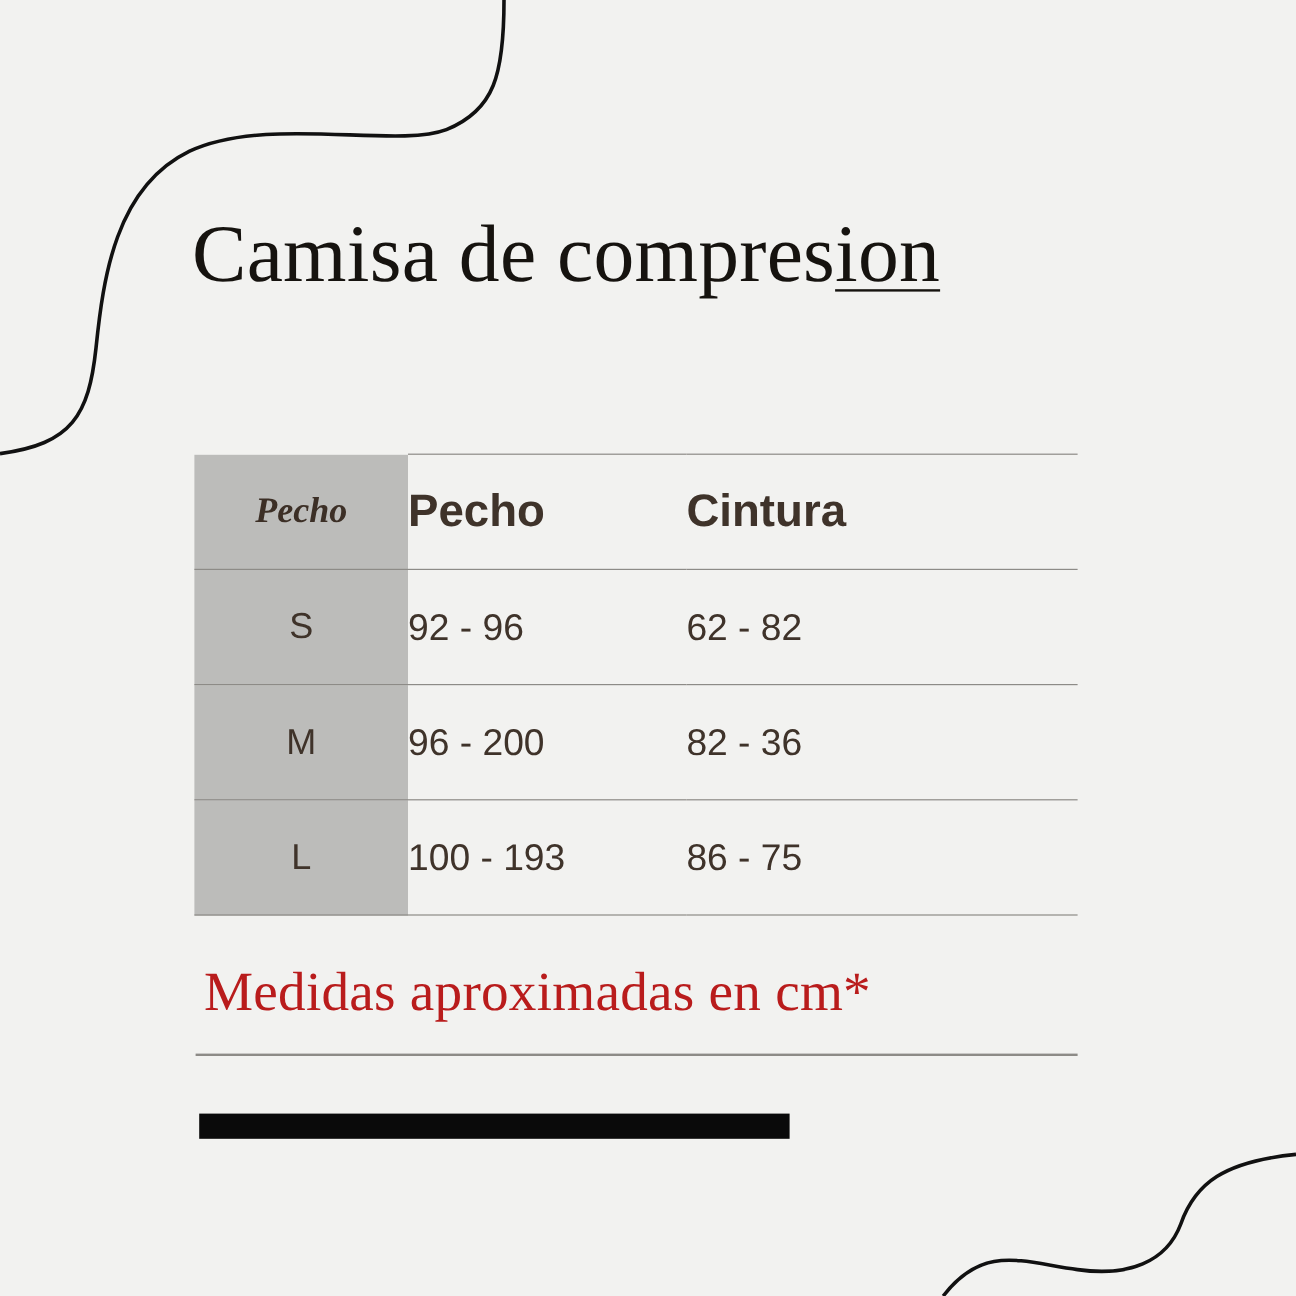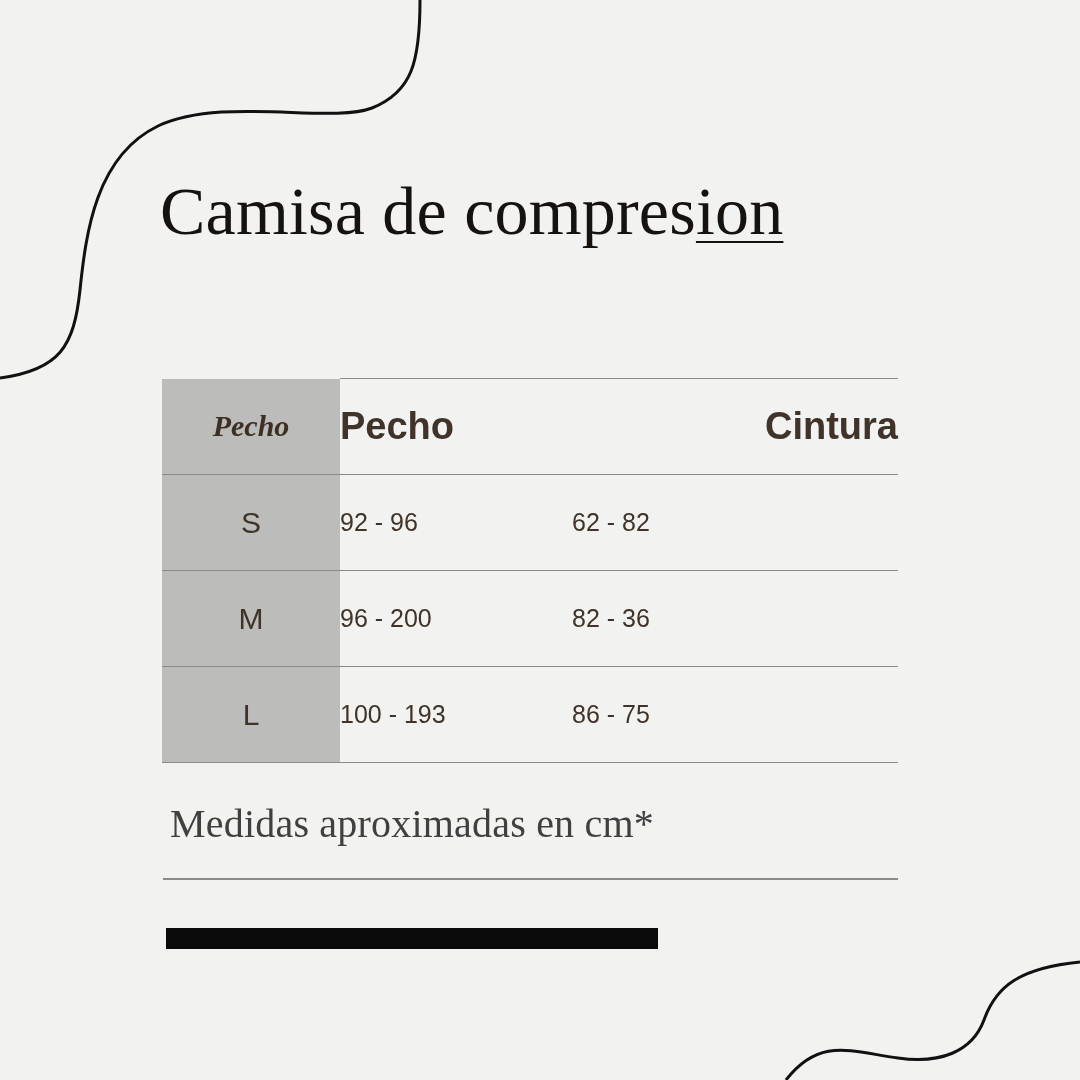--- a/index.html
+++ b/index.html
@@ -114,39 +114,39 @@
     color: #3f332a;
     font-family: "Liberation Sans", sans-serif;
   }
   .head-row .cell-data {
     font-weight: 700;
     font-size: 38px;
     margin-top: 10px;
   }
   .body-row .cell-data {
     font-weight: 400;
-    font-size: 25px;
+    font-size: 31px;
   }
   .pad-pecho { padding-left: 56px; }
   .pad-cintura { padding-left: 56px; }
 
   .head-row th.cell-size { border-top: none; }
   .head-row th { border-top: 1.5px solid #8d8b87; }
 
   
 
   
   .footnote {
     position: absolute;
     left: 170px;
     top: 800px;
     width: 760px;
     font-family: "Liberation Serif", serif;
-    font-size: 40px;
-    color: #404040;
+    font-size: 46px;
+    color: #b91c1c;
     letter-spacing: 0.2px;
   }
   .footnote-rule {
     position: absolute;
     left: 163px;
     top: 878px;
     width: 735px;
     height: 1.5px;
     background: #8d8b87;
   }
@@ -183,21 +183,21 @@
       <table class="size-table">
         <colgroup>
           <col class="c-size">
           <col class="c-pecho">
           <col class="c-cintura">
         </colgroup>
         <tbody>
           <tr class="head-row">
             <th class="cell-size">Pecho</th>
             <th class="cell-data pad-pecho" style="text-align:left">Pecho</th>
-            <th class="cell-data pad-cintura" style="text-align:right">Cintura</th>
+            <th class="cell-data pad-cintura" style="text-align:left">Cintura</th>
           </tr>
           <tr class="body-row">
             <td class="cell-size">S</td>
             <td class="cell-data pad-pecho">92 - 96</td>
             <td class="cell-data pad-cintura">62 - 82</td>
           </tr>
           <tr class="body-row">
             <td class="cell-size">M</td>
             <td class="cell-data pad-pecho">96 - 200</td>
             <td class="cell-data pad-cintura">82 - 36</td>

